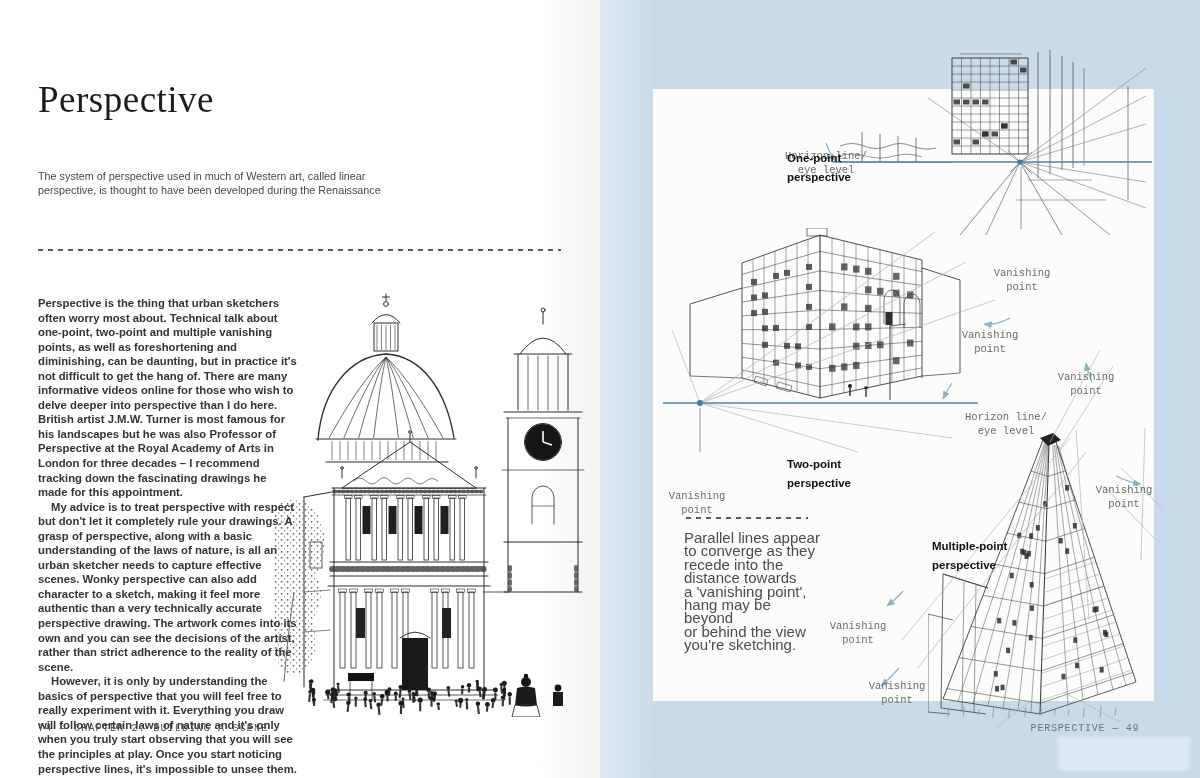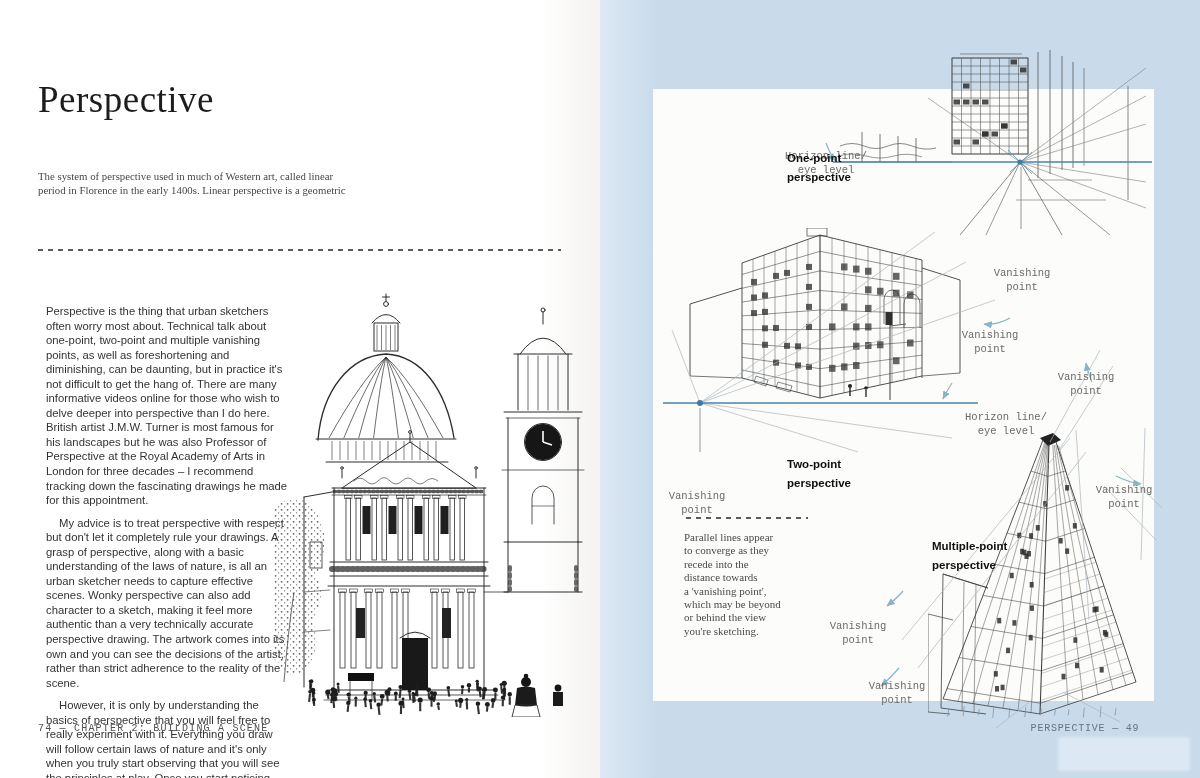--- a/index.html
+++ b/index.html
@@ -7,55 +7,55 @@
     --arrow-teal:#8ab4c2; --label-gray:#6a6a68; --ink:#2d2d2d; --body-text:#333333;
   }
   html,body{margin:0;padding:0;background:#888;}
   #spread{position:relative;width:1200px;height:778px;background:#e5e5e5;overflow:hidden;
           font-family:"Liberation Sans",sans-serif;}
   .abs{position:absolute;}
   
   #left-page{left:0;top:0;width:600px;height:778px;background:linear-gradient(90deg,#ffffff 540px,#f4f3f1 596px);}
   #page-title{left:38px;top:78px;font-family:"Liberation Serif","DejaVu Serif",serif;
               font-size:37px;color:#1c1c1c;letter-spacing:.5px;}
-  .mono{font-family:Liberation Serif, serif;}
+  .mono{font-family:Liberation Sans, sans-serif;}
   #intro{left:38px;top:170px;width:530px;font-size:10.8px;line-height:13.5px;color:#474747;}
   .dashed-rule{height:2px;background:repeating-linear-gradient(90deg,#5a5a5a 0 5px,transparent 5px 10px);}
   #rule-left{left:38px;top:249px;width:523px;}
   #body-col{left:38px;top:296px;width:261px;font-size:11.3px;line-height:14.55px;color:var(--body-text);}
-  #body-col p{margin:8px;}
+  #body-col p{margin:0;font-weight:bold;}
   #body-col p + p{text-indent:13px;}
   .footer{font-family:"Liberation Mono","DejaVu Sans Mono",monospace;font-size:10px;}
   #footer-left{left:38px;top:723px;letter-spacing:1.2px;color:#4f4f4f;}
   
   #right-page{left:600px;top:0;width:600px;height:778px;
               background:linear-gradient(90deg,#dde8f3 0px,var(--page-blue) 55px);}
   #watermark{left:1058px;top:737px;width:132px;height:34px;background:rgba(234,242,250,.6);
              border-radius:4px;filter:blur(1.5px);}
   #panel{left:653px;top:89px;width:501px;height:612px;background:var(--panel-white);}
   #footer-right{left:1016px;top:723px;width:138px;text-align:center;letter-spacing:.8px;color:#667380;}
   
   .vp-label{font-family:"Liberation Mono","DejaVu Sans Mono",monospace;font-size:10.5px;
             line-height:13.5px;color:var(--label-gray);text-align:center;margin-top:36px;}
   .bold-label{font-size:11.5px;font-weight:bold;line-height:19px;color:#0f0f0f;margin-left:25px;}
-  #caption{left:684px;top:531px;width:140px;font-size:11px;line-height:13.4px;color:#4b4b4b;}
+  #caption{left:684px;top:531px;width:140px;font-size:15px;line-height:13.4px;color:#4b4b4b;}
   #rule-right{left:686px;top:517px;width:122px;}
   svg{display:block;}
 </style>
 </head>
 <body>
 
 <div id="spread">
 
   <div id="left-page" class="abs">
     <div id="page-title" class="abs">Perspective</div>
 
     <div id="intro" class="abs mono">
       <div>The system of perspective used in much of Western art, called linear</div>
-      <div>period in Florence in the early 1400s. Linear perspective is a geometric</div>
+      <div>perspective, is thought to have been developed during the Renaissance</div>
     </div>
 
     <div id="rule-left" class="abs dashed-rule"></div>
 
     <div id="body-col" class="abs">
       <p>Perspective is the thing that urban sketchers often worry most about. Technical talk about one-point, two-point and multiple vanishing points, as well as foreshortening and diminishing, can be daunting, but in practice it's not difficult to get the hang of. There are many informative videos online for those who wish to delve deeper into perspective than I do here. British artist J.M.W. Turner is most famous for his landscapes but he was also Professor of Perspective at the Royal Academy of Arts in London for three decades – I recommend tracking down the fascinating drawings he made for this appointment.</p>
       <p>My advice is to treat perspective with respect but don't let it completely rule your drawings. A grasp of perspective, along with a basic understanding of the laws of nature, is all an urban sketcher needs to capture effective scenes. Wonky perspective can also add character to a sketch, making it feel more authentic than a very technically accurate perspective drawing. The artwork comes into its own and you can see the decisions of the artist, rather than strict adherence to the reality of the scene.</p>
       <p>However, it is only by understanding the basics of perspective that you will feel free to really experiment with it. Everything you draw will follow certain laws of nature and it's only when you truly start observing that you will see the principles at play. Once you start noticing perspective lines, it's impossible to unsee them.</p>
     </div>
 
@@ -734,21 +734,21 @@
     <div>Vanishing</div>
     <div>point</div>
   </div>
   <div id="rule-right" class="abs dashed-rule"></div>
   <div id="caption" class="abs mono">
     <div>Parallel lines appear</div>
     <div>to converge as they</div>
     <div>recede into the</div>
     <div>distance towards</div>
     <div>a 'vanishing point',</div>
-    <div>which may be beyond</div>
+    <div>hang may be beyond</div>
     <div>or behind the view</div>
     <div>you're sketching.</div>
   </div>
   <div class="abs bold-label" style="left:907px;top:537px">
     <div>Multiple-point</div>
     <div>perspective</div>
   </div>
   <div class="abs vp-label" style="left:825px;top:584px;width:66px">
     <div>Vanishing</div>
     <div>point</div>

